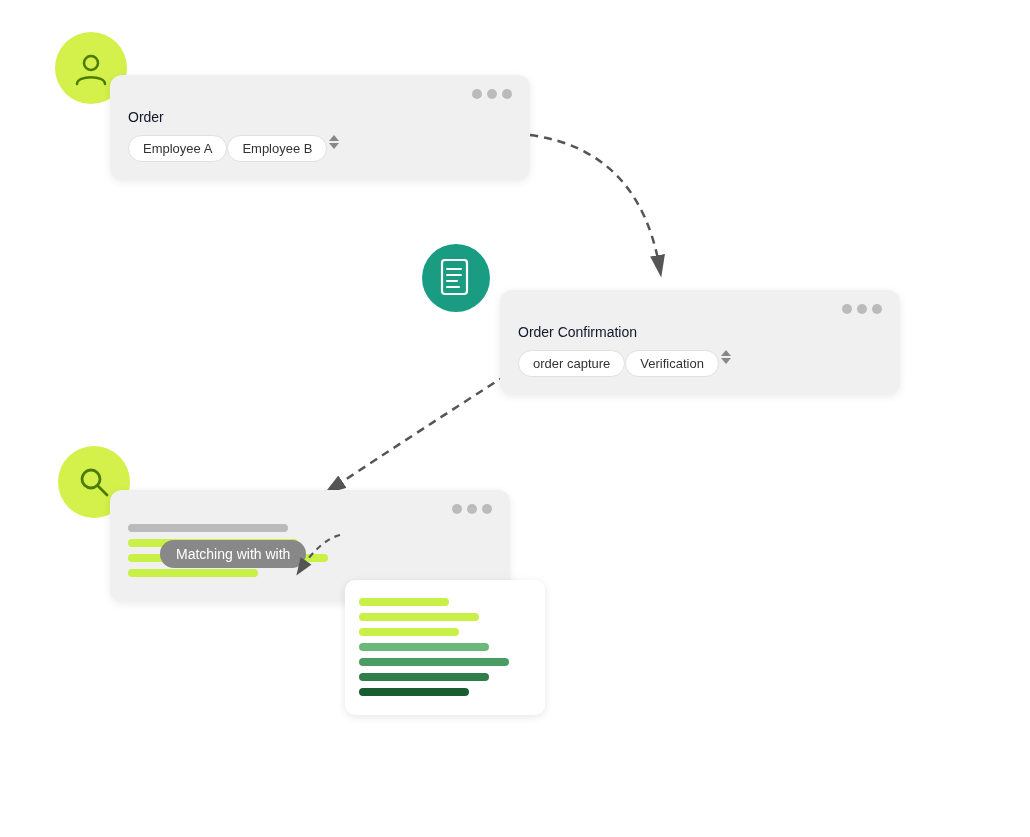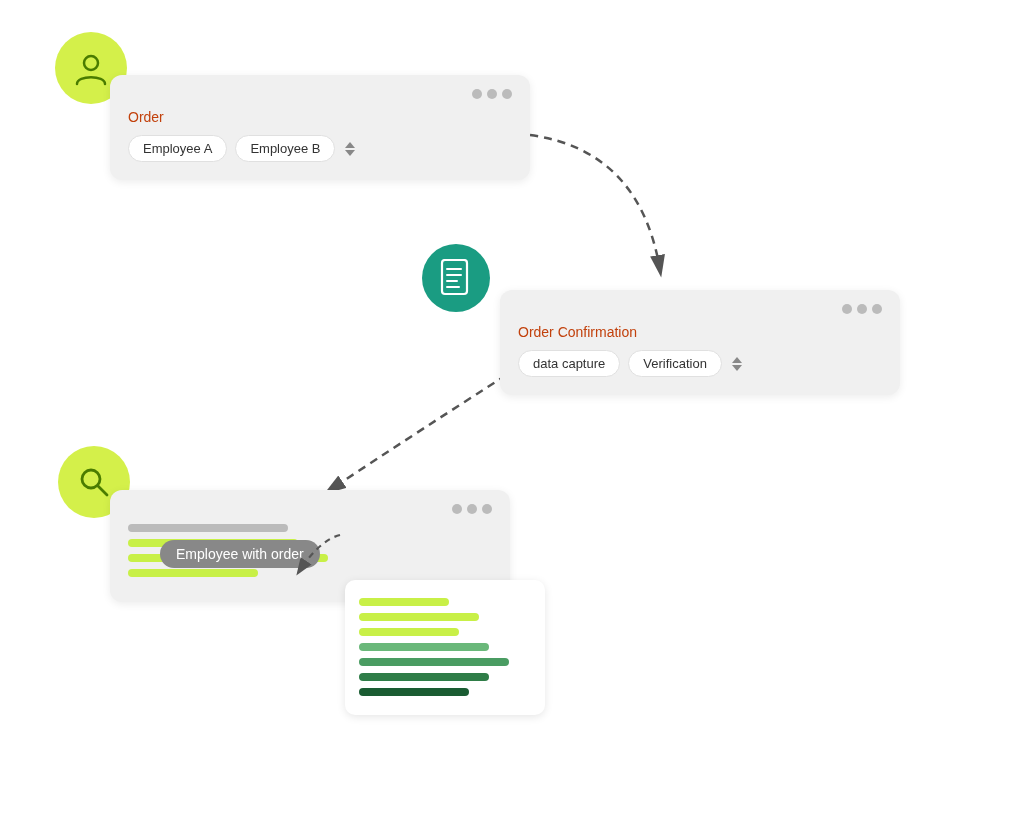--- a/index.html
+++ b/index.html
@@ -35,28 +35,27 @@
 
     .dot {
       width: 10px;
       height: 10px;
       border-radius: 50%;
       background: #bbb;
     }
 
     .card-title {
       font-size: 14px;
-      color: #c2410c;
+      color: #0f172a;
       margin-bottom: 10px;
     }
 
     .tag-row {
       display: flex;
-      gap: 8px;
-      align-items: center;
+      align-items: flex-start;
     }
 
     .tag {
       background: #fff;
       border-radius: 20px;
       padding: 5px 14px;
       font-size: 13px;
       color: #333;
       border: 1px solid #e0e0e0;
     }
@@ -251,21 +250,21 @@
   </div>
 
   <div class="card card-confirmation">
     <div class="card-dots">
       <div class="dot"></div>
       <div class="dot"></div>
       <div class="dot"></div>
     </div>
     <div class="card-title">Order Confirmation</div>
     <div class="tag-row">
-      <div class="tag">data capture</div>
+      <div class="tag">order capture</div>
       <div class="tag">Verification</div>
       <div class="sort-icon">
         <span class="chevron-up"></span>
         <span class="chevron-down"></span>
       </div>
     </div>
   </div>
 
   <div class="circle-icon circle-yellow" style="top:446px; left:58px;">
     <svg width="36" height="36" viewBox="0 0 36 36" fill="none" xmlns="http://www.w3.org/2000/svg">
@@ -281,21 +280,21 @@
       <div class="dot"></div>
     </div>
     <div class="lines-area">
       <div class="line-bar line-gray"></div>
       <div class="line-bar line-yellow-long"></div>
       <div class="line-bar line-yellow-mid"></div>
       <div class="line-bar line-yellow-short"></div>
     </div>
   </div>
 
-  <div class="matching-badge">Employee with order</div>
+  <div class="matching-badge">Matching with with</div>
 
   <svg class="inner-arrow-svg" xmlns="http://www.w3.org/2000/svg" viewBox="0 0 220 80">
     <path d="M 200 15 Q 180 20 160 50" fill="none" stroke="#555" stroke-width="2.2" stroke-dasharray="6,5" marker-end="url(#arrowInner)"></path>
     <defs>
       <marker id="arrowInner" markerWidth="8" markerHeight="8" refX="5" refY="3" orient="auto">
         <path d="M0,0 L0,6 L8,3 z" fill="#555"></path>
       </marker>
     </defs>
   </svg>
 

